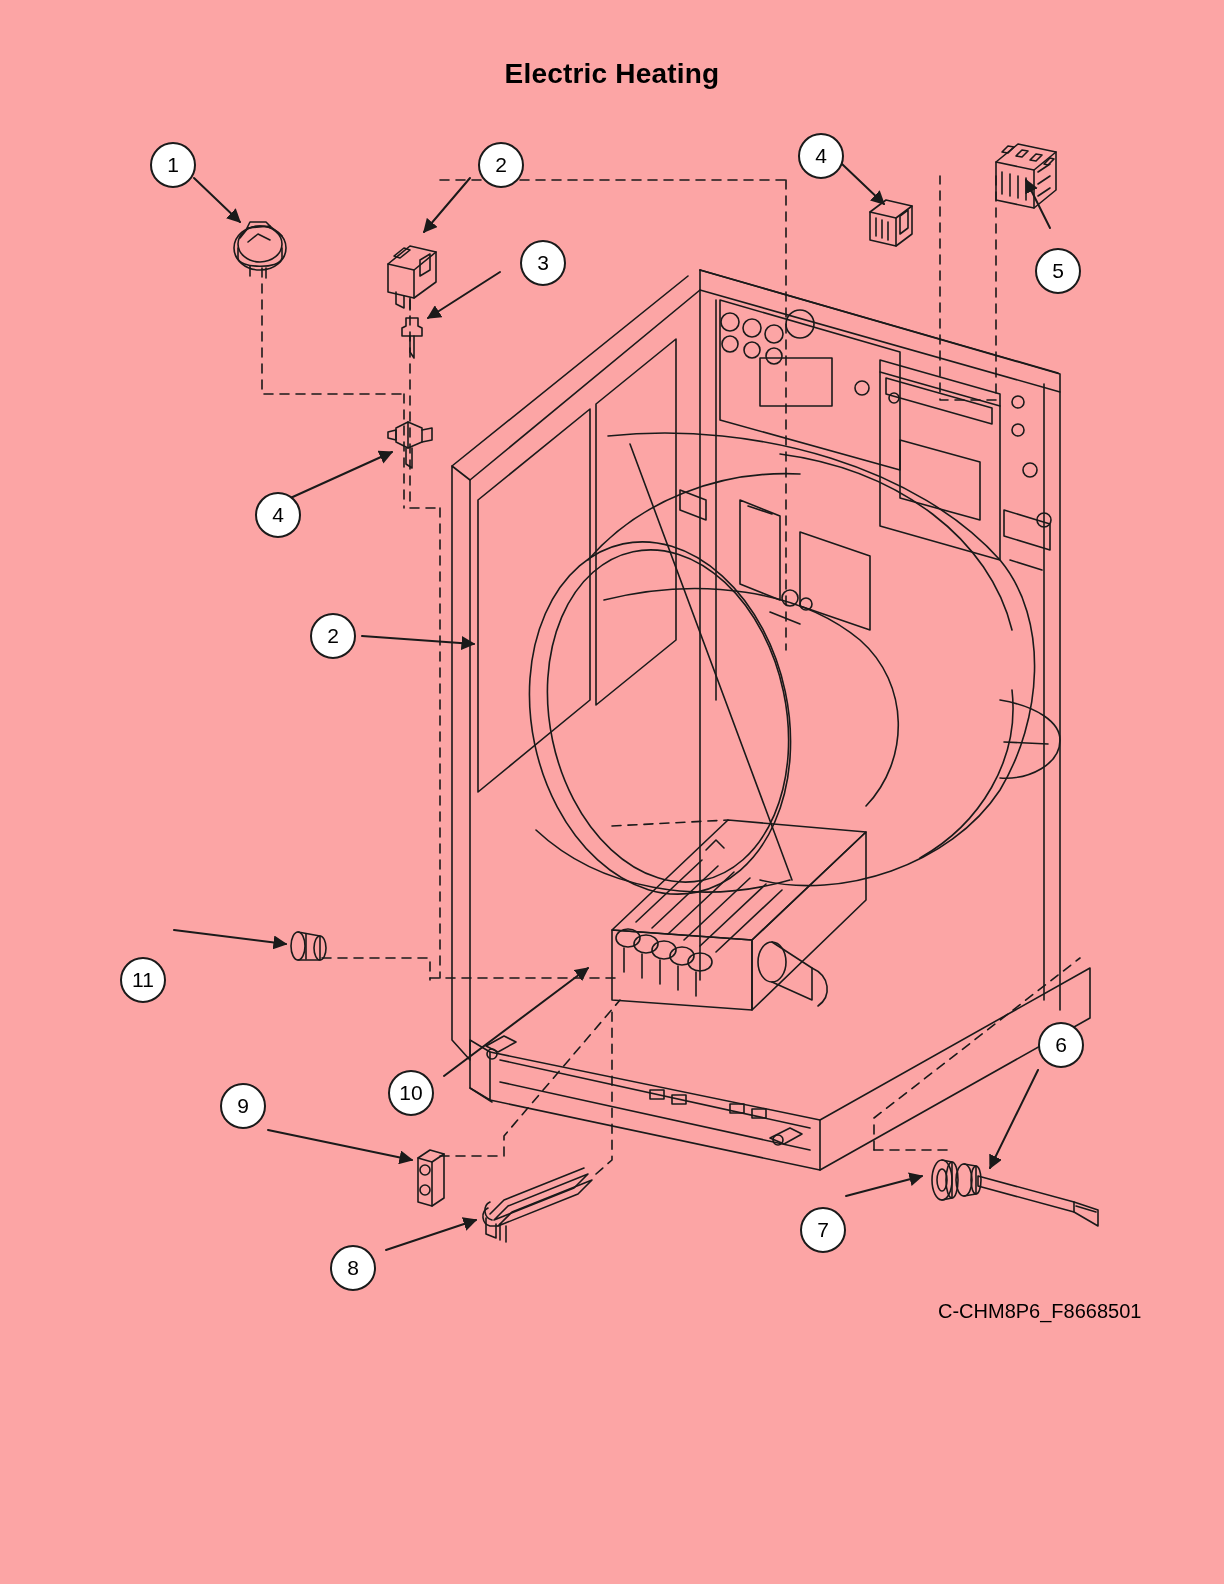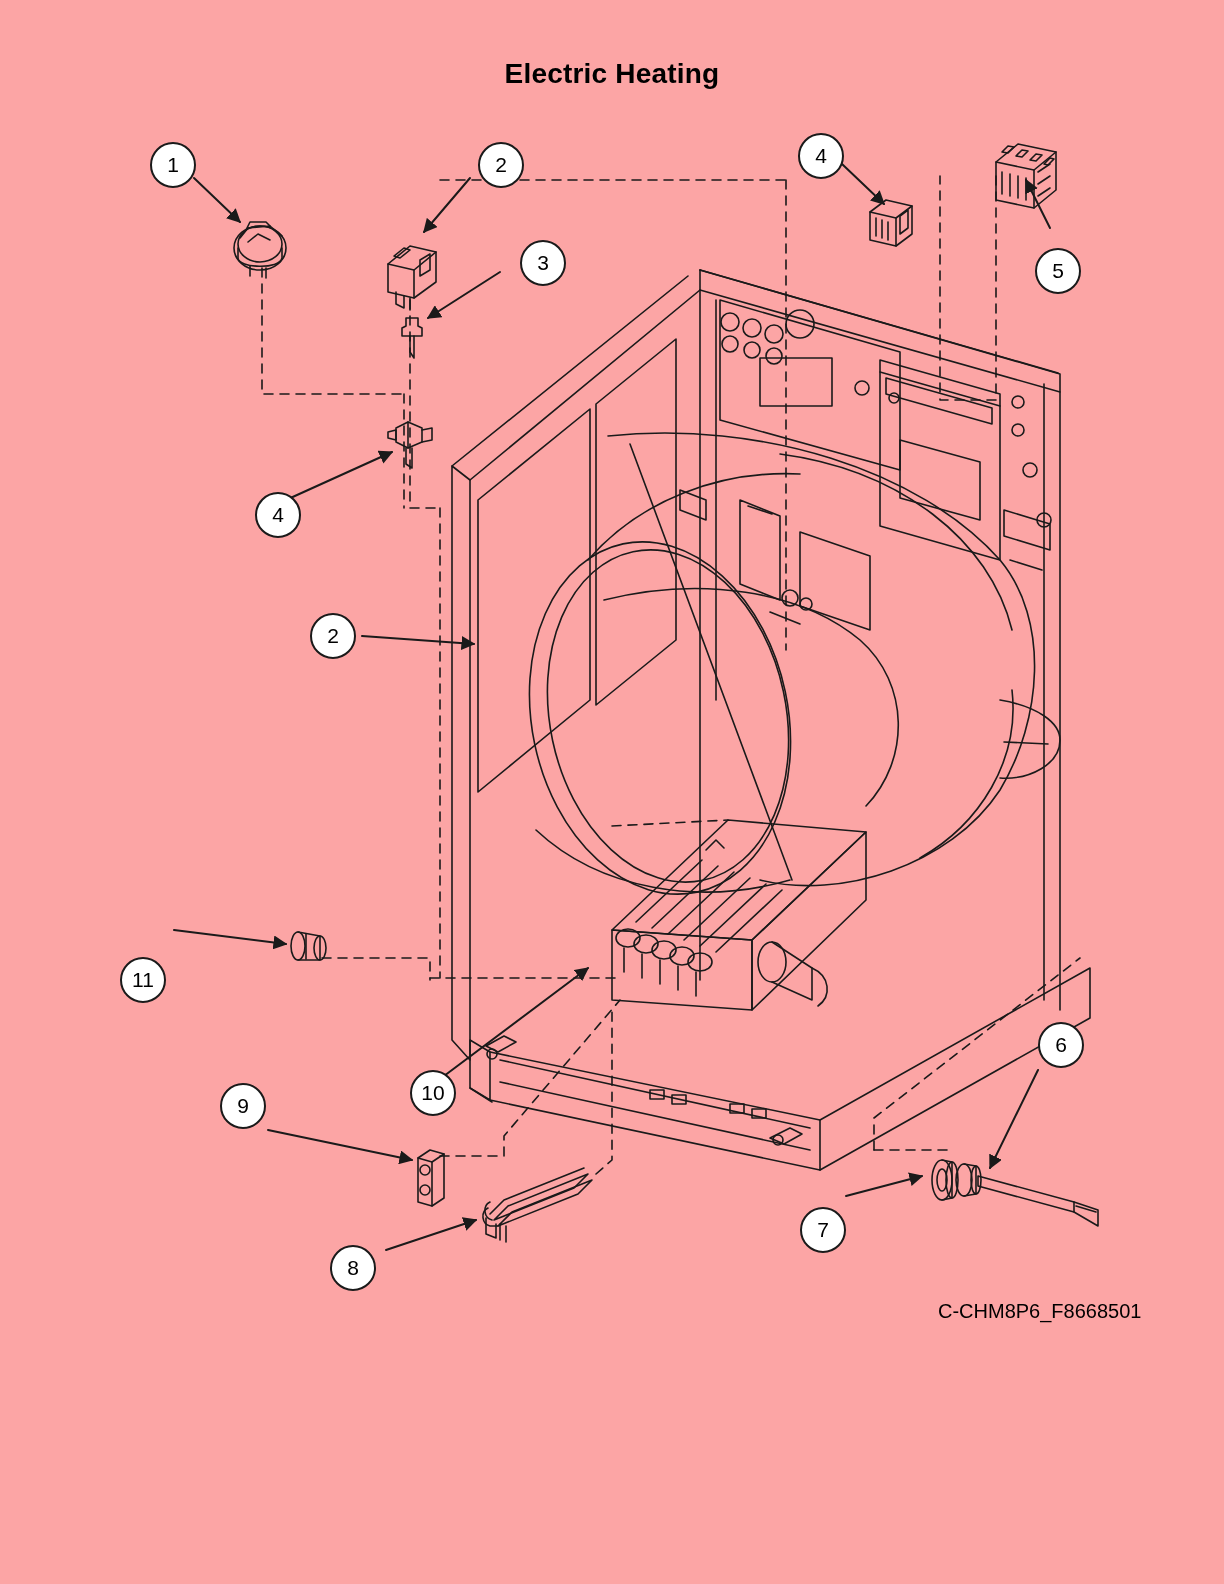--- a/index.html
+++ b/index.html
@@ -355,21 +355,21 @@
     </div>
   <div class="callout" style="left:800px; top:1207px;">
       <span>7</span>
     </div>
   <div class="callout" style="left:330px; top:1245px;">
       <span>8</span>
     </div>
   <div class="callout" style="left:220px; top:1083px;">
       <span>9</span>
     </div>
-  <div class="callout" style="left:410px; top:1070px;">
+  <div class="callout" style="left:388px; top:1070px;">
       <span>10</span>
     </div>
   <div class="callout" style="left:120px; top:957px;text-align:right;">
       <span>11</span>
     </div>
   <div class="callout" style="left:310px; top:613px;">
       <span>2</span>
     </div>
   <div class="callout" style="left:255px; top:492px;">
       <span>4</span>

